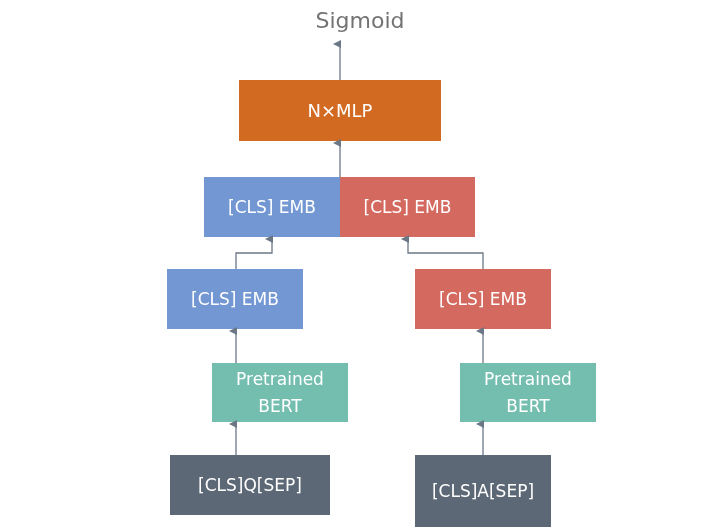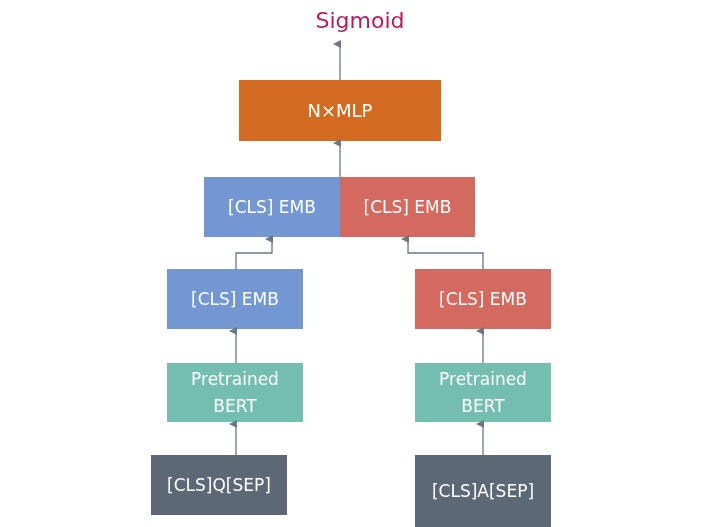--- a/index.html
+++ b/index.html
@@ -6,43 +6,43 @@
     body { width: 720px; height: 527px; position: relative; overflow: hidden;
            font-family: "DejaVu Sans", sans-serif; }
     .box { position: absolute; display: flex; align-items: center; justify-content: center;
            text-align: center; color: #ffffff; font-size: 17px; line-height: 27px; box-sizing: border-box; }
     .blue { background: #7397d3; }
     .red { background: #d4695f; }
     .orange { background: #d36a22; }
     .teal { background: #74beb0; }
     .slate { background: #5d6876; }
     #title { position: absolute; left: 0; width: 720px; top: 8px; text-align: center;
-             font-size: 22px; color: #be185d; }
+             font-size: 22px; color: #737373; }
     svg#edges { position: absolute; left: 0; top: 0; width: 720px; height: 527px; pointer-events: none; }
-    .ml { white-space: pre-line; }
+    .ml { white-space: pre-line; margin-left: 45px; }
   </style>
 </head>
 <body>
 
 <div id="title">Sigmoid</div>
 
 <div class="box orange" style="left:239px;top:80px;width:202px;height:61px;font-size:18px;">N×MLP</div>
 
 <div class="box blue" style="left:204px;top:177px;width:136px;height:60px;">[CLS] EMB</div>
 <div class="box red" style="left:340px;top:177px;width:135px;height:60px;">[CLS] EMB</div>
 
 <div class="box blue" style="left:167px;top:269px;width:136px;height:60px;">[CLS] EMB</div>
 <div class="box red" style="left:415px;top:269px;width:136px;height:60px;">[CLS] EMB</div>
 
 <div class="box teal ml" style="left:167px;top:363px;width:136px;height:59px;">Pretrained
 BERT</div>
 <div class="box teal ml" style="left:415px;top:363px;width:136px;height:59px;">Pretrained
 BERT</div>
 
-<div class="box slate" style="left:151px;top:455px;width:136px;height:60px;">[CLS]Q[SEP]</div>
+<div class="box slate" style="left:170px;top:455px;width:160px;height:60px;">[CLS]Q[SEP]</div>
 <div class="box slate" style="left:415px;top:455px;width:136px;height:72px;">[CLS]A[SEP]</div>
 
 <svg id="edges">
   <defs>
     <marker id="ah" markerWidth="8" markerHeight="8" refX="4" refY="7" orient="auto-start-reverse" markerUnits="userSpaceOnUse">
       <path d="M0,8 L4,0 L8,8 Z" fill="#6b7785"></path>
     </marker>
   </defs>
   <g stroke="#6b7785" stroke-width="1.3" fill="none">
     <path d="M340,80 L340,44" marker-end="url(#ah)"></path>

